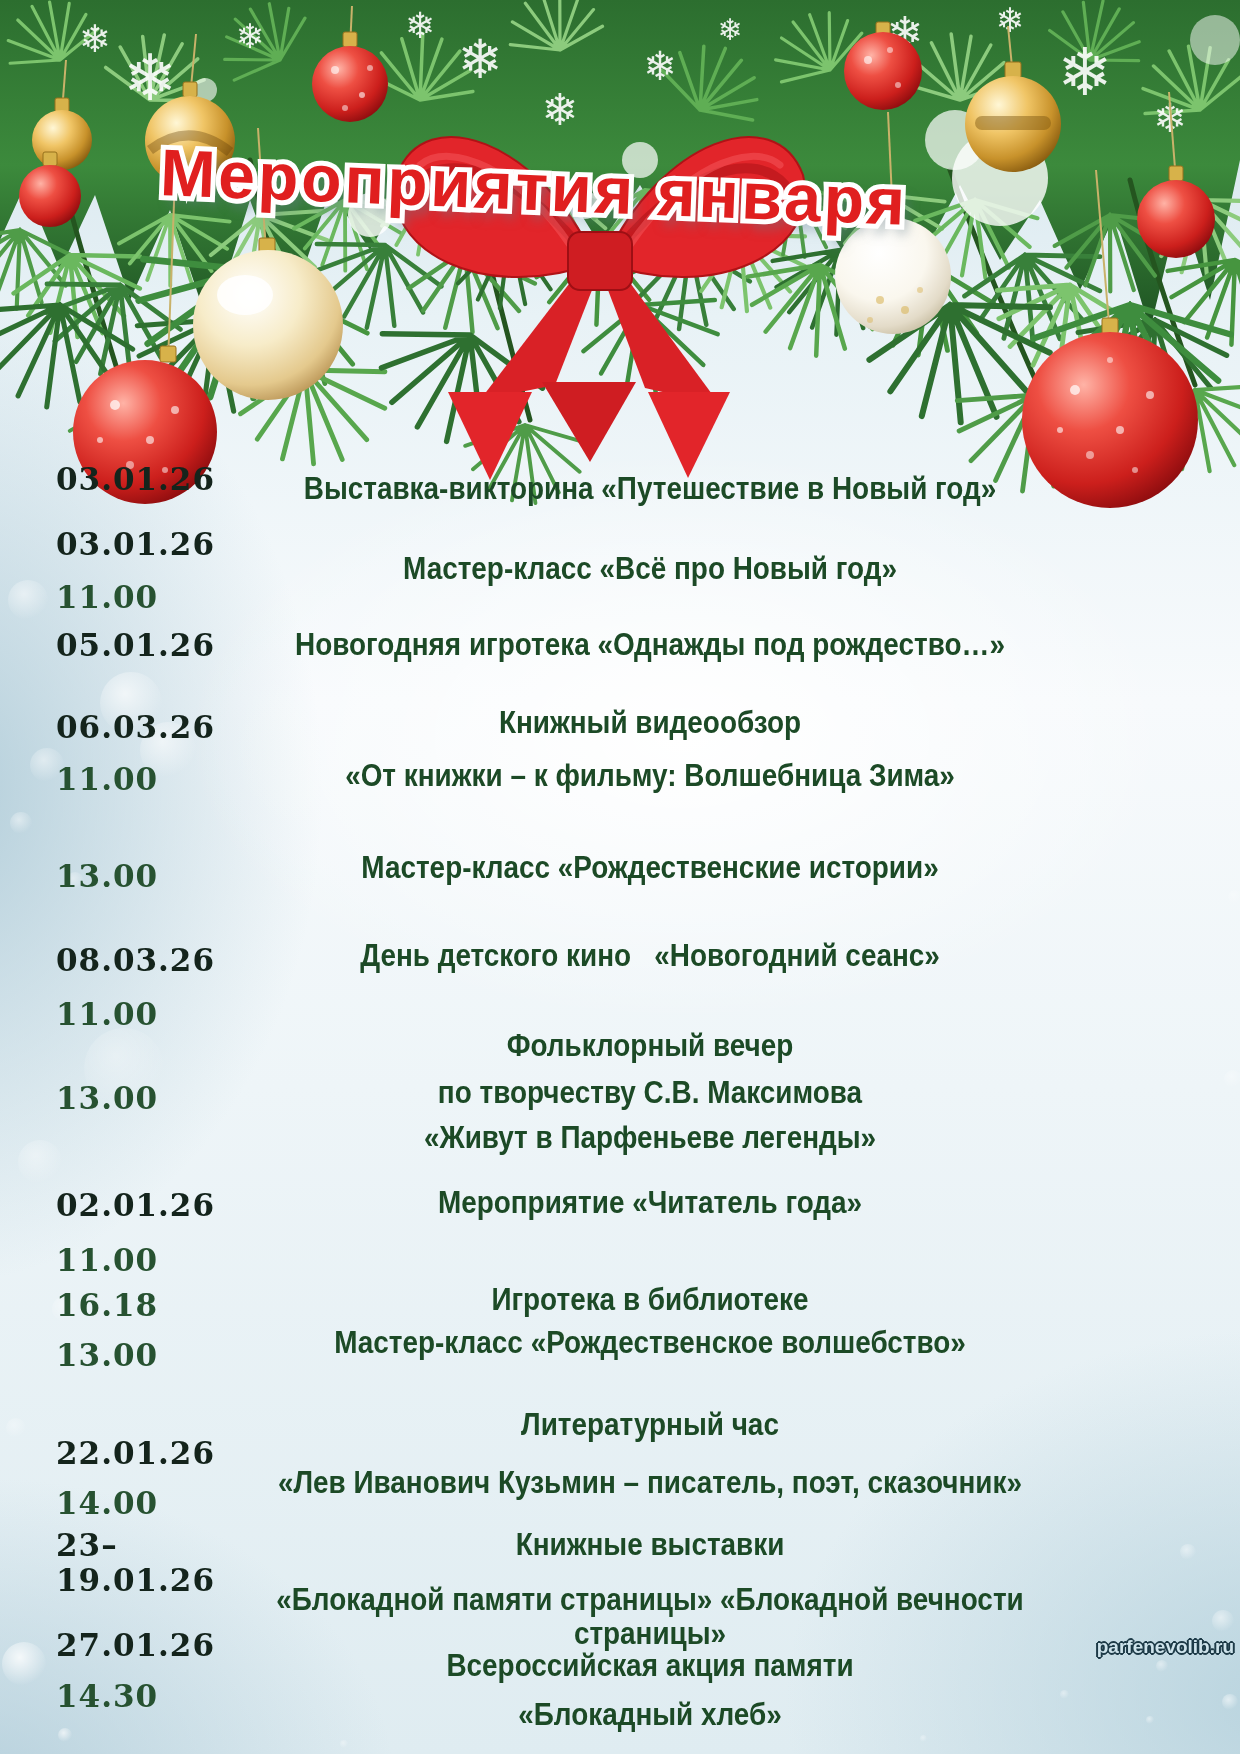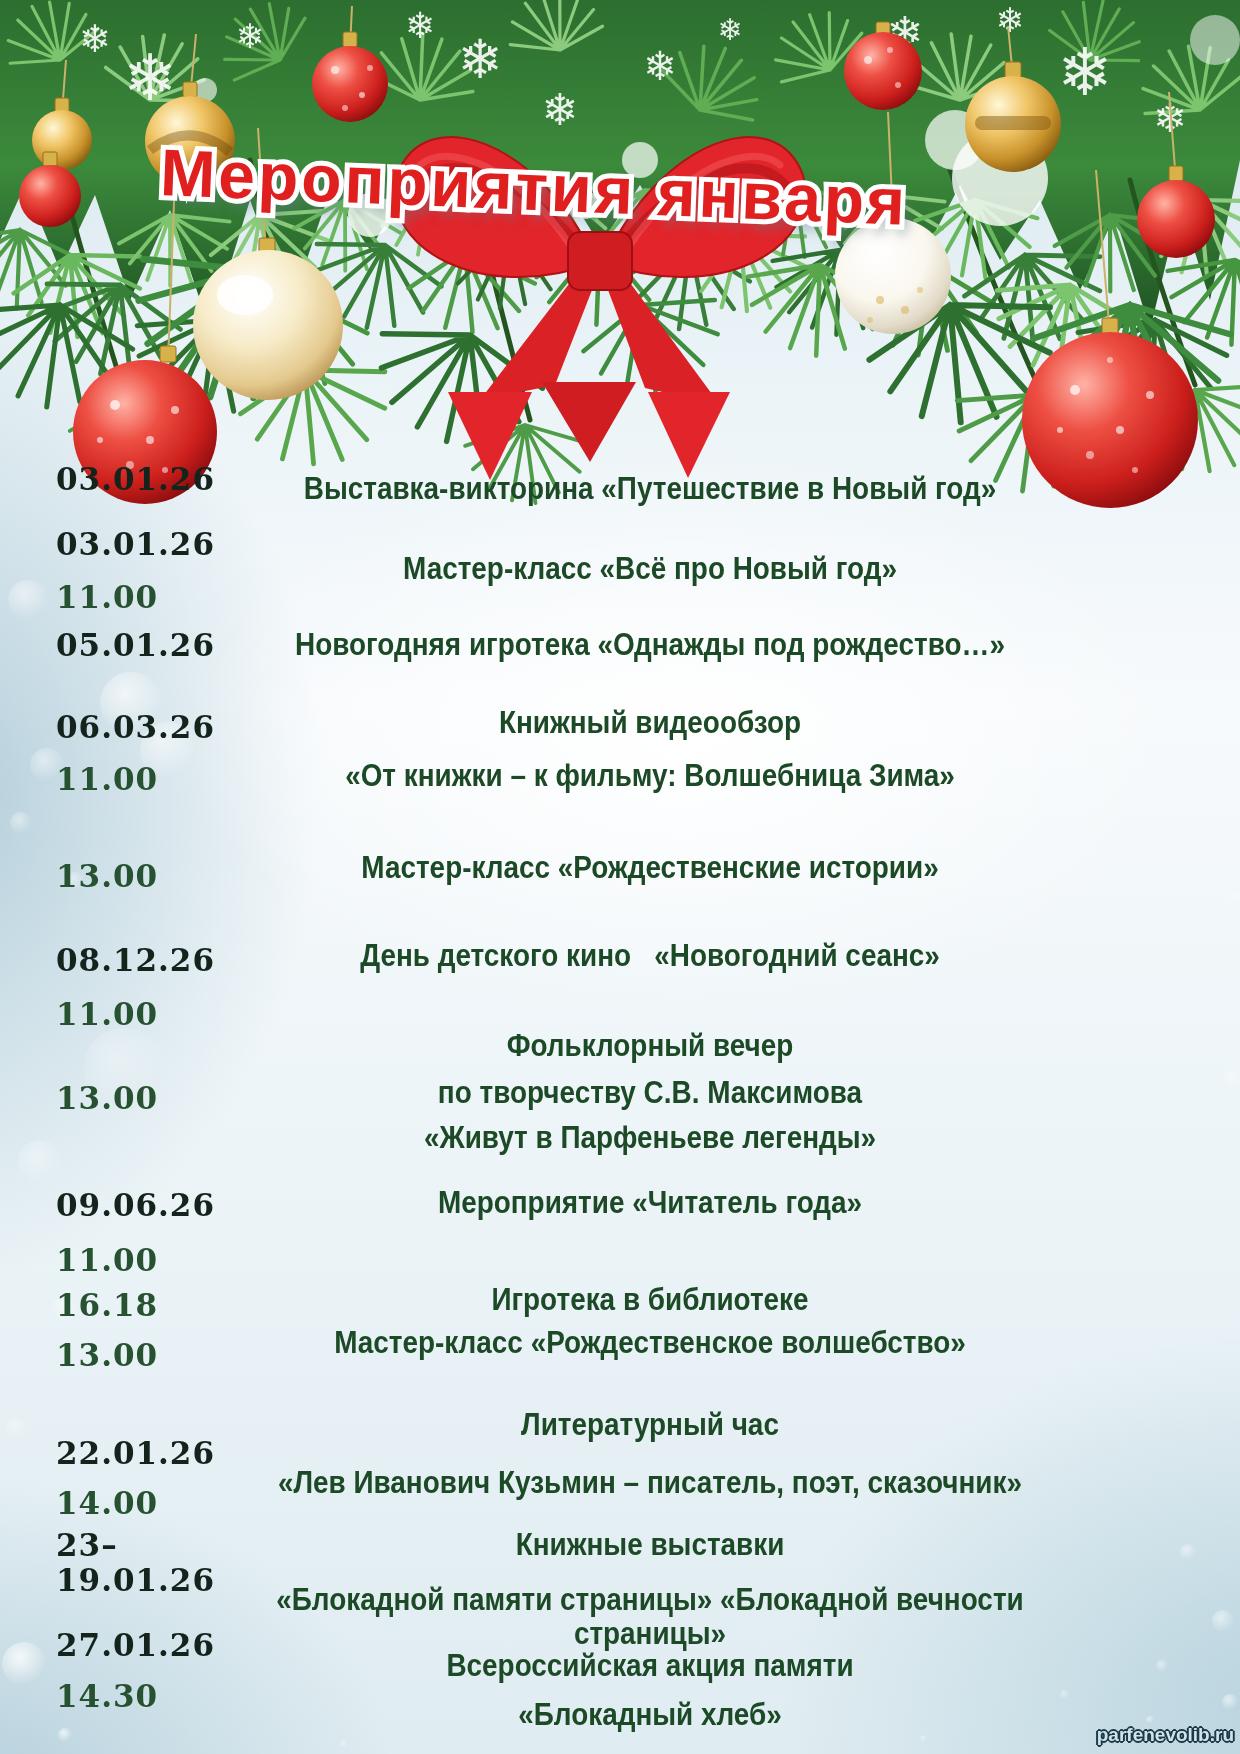--- a/index.html
+++ b/index.html
@@ -20,21 +20,21 @@
   .title{font-family:"Liberation Sans",sans-serif;font-weight:bold;font-size:66px;letter-spacing:3px;}
   .title.stroke{position:absolute;left:0;top:0;color:#ffffff;-webkit-text-stroke:10px #ffffff;
     text-shadow:7px 9px 12px rgba(100,125,140,.55);}
   .title.fill{position:relative;color:#e01f1f;}
   .dt{position:absolute;left:56px;font-family:"DejaVu Serif","Liberation Serif",serif;
       font-weight:bold;font-size:31px;color:#14241c;letter-spacing:1px;line-height:34px;}
   .dt.time{color:#275231;}
   .line{position:absolute;left:170px;width:960px;text-align:center;
       font-weight:bold;font-size:31px;line-height:34px;color:#1c4a26;
       white-space:pre-wrap;transform:scaleX(.9);}
-  .watermark{position:absolute;right:6px;top:1724px;font-weight:bold;font-size:19px;color:#cfe4ec;
+  .watermark{position:absolute;right:6px;top:1636px;font-weight:bold;font-size:19px;color:#cfe4ec;
       text-shadow:-2px 0 0 #1d3a47,2px 0 0 #1d3a47,0 -2px 0 #1d3a47,0 2px 0 #1d3a47,
                   -1px -1px 0 #1d3a47,1px 1px 0 #1d3a47,-1px 1px 0 #1d3a47,1px -1px 0 #1d3a47;}
 </style>
 </head>
 <body>
 
 <div class="poster">
 
   <svg class="decor" width="1240" height="520" viewBox="0 0 1240 520">
     <defs>
@@ -294,24 +294,24 @@
     <span class="title fill">Мероприятия января</span>
   </div>
 
   <div class="dt" style="top:462px">03.01.26</div>
   <div class="dt" style="top:527px">03.01.26</div>
   <div class="dt time" style="top:580px">11.00</div>
   <div class="dt" style="top:628px">05.01.26</div>
   <div class="dt" style="top:710px">06.03.26</div>
   <div class="dt time" style="top:762px">11.00</div>
   <div class="dt time" style="top:859px">13.00</div>
-  <div class="dt" style="top:943px">08.12.26</div>
+  <div class="dt" style="top:943px">08.03.26</div>
   <div class="dt time" style="top:997px">11.00</div>
   <div class="dt time" style="top:1081px">13.00</div>
-  <div class="dt" style="top:1188px">09.06.26</div>
+  <div class="dt" style="top:1188px">02.01.26</div>
   <div class="dt time" style="top:1243px">11.00</div>
   <div class="dt time" style="top:1288px">16.18</div>
   <div class="dt time" style="top:1338px">13.00</div>
   <div class="dt" style="top:1436px">22.01.26</div>
   <div class="dt time" style="top:1486px">14.00</div>
   <div class="dt" style="top:1528px">23–</div>
   <div class="dt" style="top:1563px">19.01.26</div>
   <div class="dt" style="top:1628px">27.01.26</div>
   <div class="dt time" style="top:1679px">14.30</div>
 

